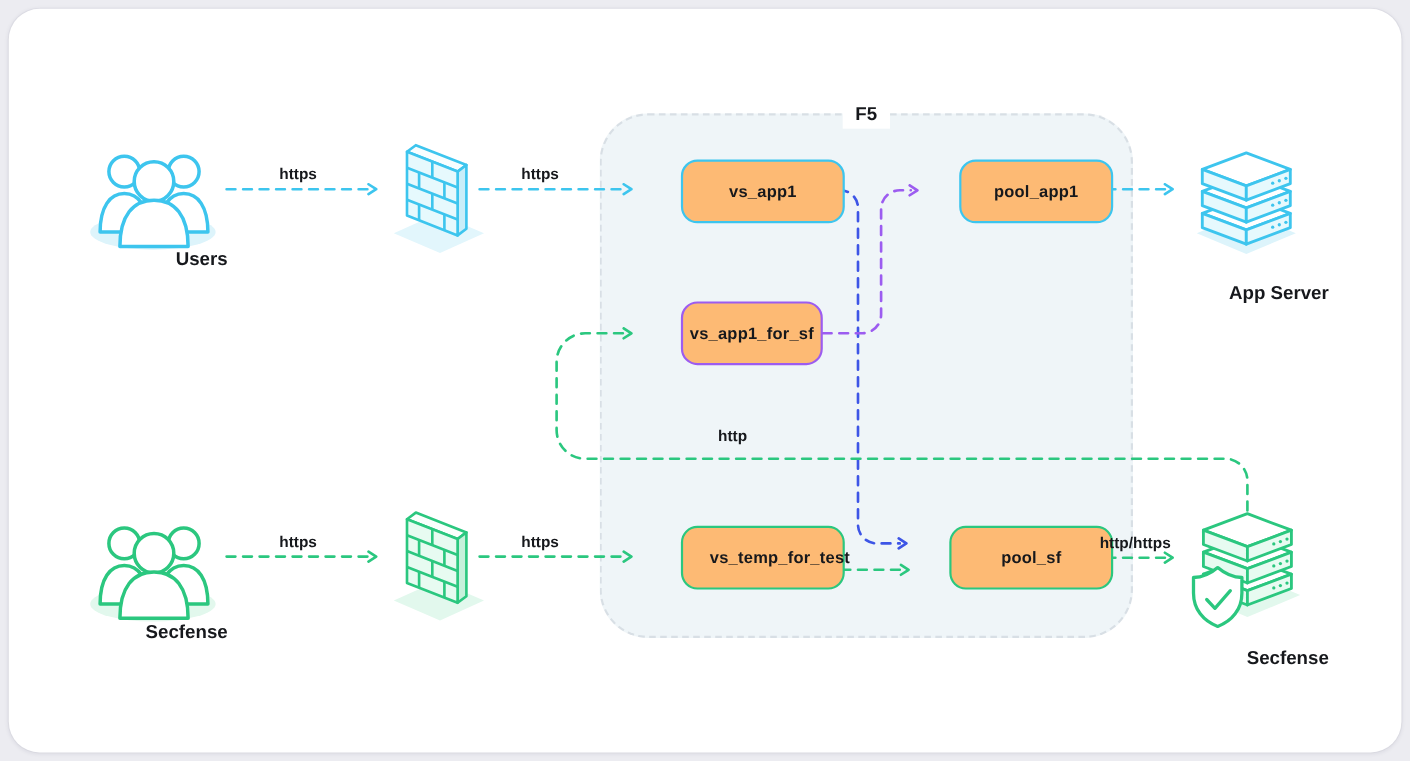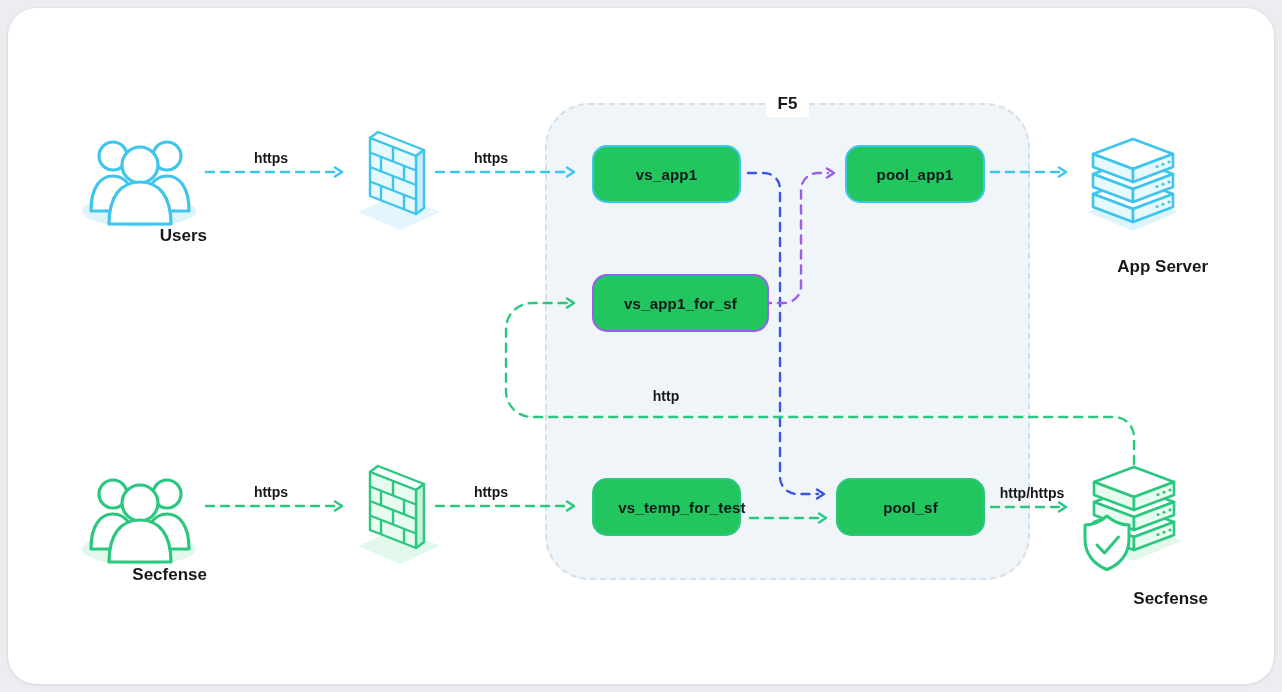--- a/index.html
+++ b/index.html
@@ -48,28 +48,29 @@
     stroke-width:2.4px;
     stroke-linecap:round;
     stroke-dasharray:8 7;
   }
   .st-cyan{stroke:#3dc5ee;}
   .st-green{stroke:#2bc77f;}
   .st-blue{stroke:#3d55e6;}
   .st-purple{stroke:#9c5cf0;}
   .box{
     position:absolute;
-    background:#22c55e;
+    background:#fdba74;
     border:2px solid #3dc5ee;
     border-radius:15px;
     box-sizing:border-box;
     display:flex;align-items:center;justify-content:center;
     font-size:15px;font-weight:700;
     color:#16181c;
     letter-spacing:.2px;
+    margin-left:27px;
   }
   .box.b-cyan{border-color:#3dc5ee;}
   .box.b-green{border-color:#2bc77f;}
   .box.b-purple{border-color:#9c5cf0;}
   .node-label{
     position:absolute;
     text-align:right;
     font-size:17px;font-weight:700;
     color:#16181c;
   }
@@ -237,21 +238,21 @@
     </svg>
   </div>
   <div class="node-label" style="left:1058px;top:589px;width:150px;">Secfense</div>
 
   <div class="box b-cyan" style="left:592px;top:145px;width:149px;height:58px;">
     <span>vs_app1</span>
   </div>
   <div class="box b-cyan" style="left:845px;top:145px;width:140px;height:58px;text-align:center;">
     <span>pool_app1</span>
   </div>
-  <div class="box b-purple" style="left:592px;top:274px;width:177px;height:58px;">
+  <div class="box b-purple" style="left:592px;top:274px;width:129px;height:58px;">
     <span>vs_app1_for_sf</span>
   </div>
   <div class="box b-green" style="left:592px;top:478px;width:149px;height:58px;padding-left:31px;">
     <span>vs_temp_for_test</span>
   </div>
   <div class="box b-green" style="left:836px;top:478px;width:149px;height:58px;">
     <span>pool_sf</span>
   </div>
 
   <div class="edge-label" style="left:221px;top:150px;width:100px;">https</div>

